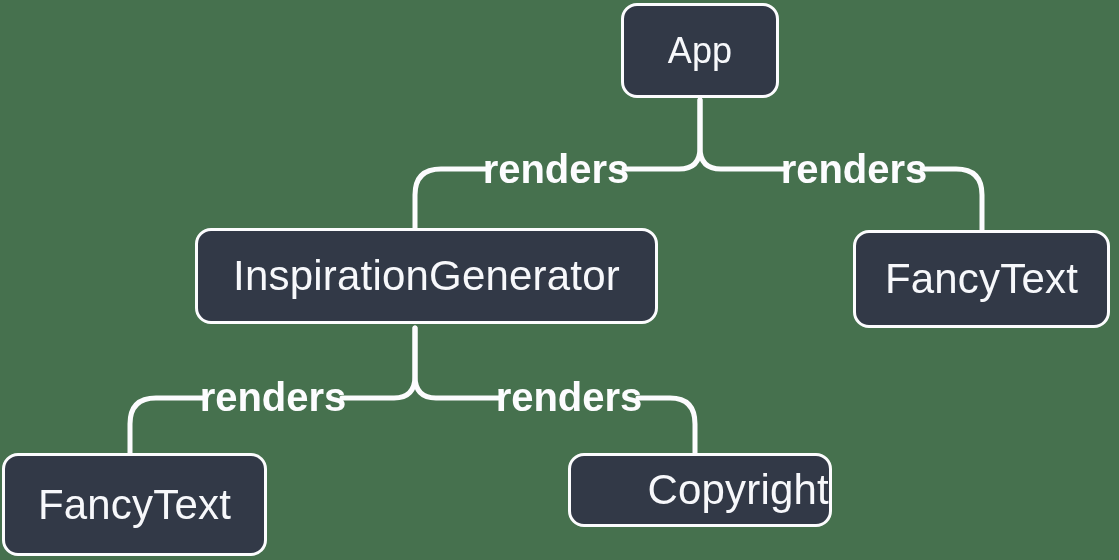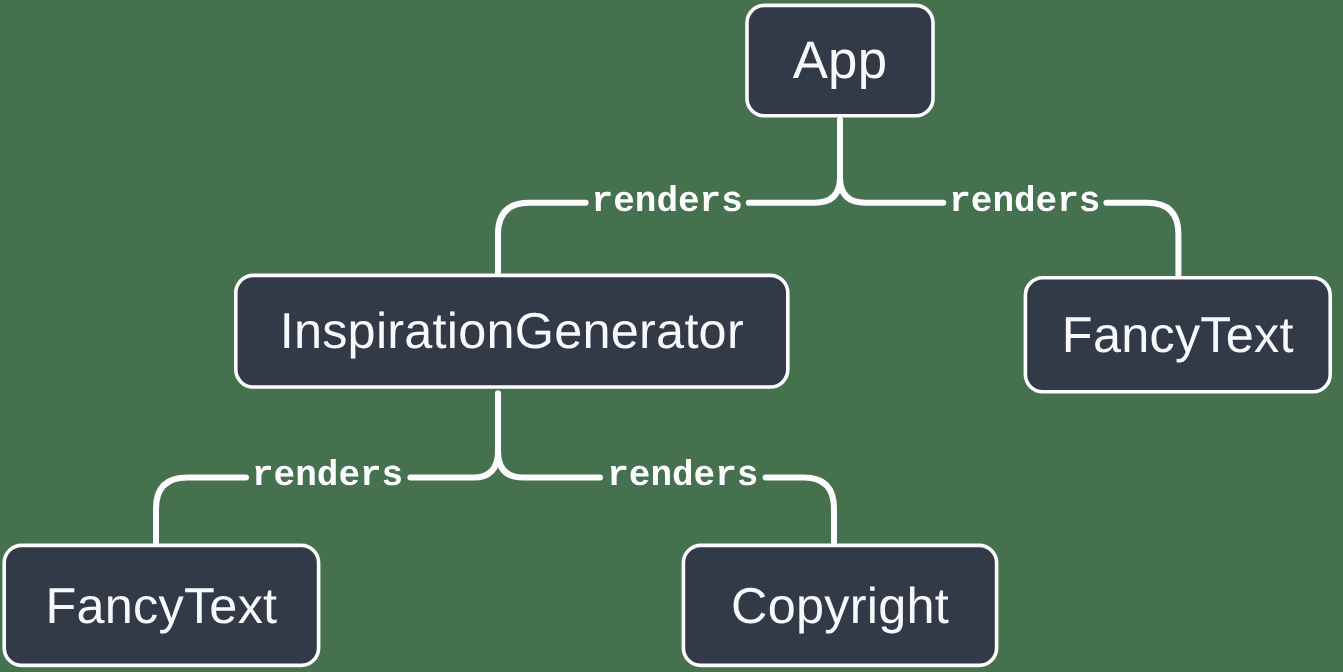--- a/index.html
+++ b/index.html
@@ -41,29 +41,28 @@
     border-radius: 16px;
     color: var(--node-text);
     display: flex;
     align-items: center;
     justify-content: center;
     font-size: 42px;
     font-weight: 400;
     letter-spacing: 0.2px;
     white-space: nowrap;
   }
-  .node.app { font-size: 44px; justify-content: center; }
+  .node.app { font-size: 36px; justify-content: center; }
   .edge-label {
     position: absolute;
     transform: translate(-50%, -50%);
     color: var(--line);
-    font-size: 30px;
+    font-size: 40px;
     font-weight: 700;
     white-space: nowrap;
-    font-family: Liberation Mono, monospace;
   }
 </style>
 </head>
 <body>
 
 <div class="stage">
 
   <svg class="edges" viewBox="0 0 1119 560" xmlns="http://www.w3.org/2000/svg" aria-hidden="true">
 
     <path d="M 700 100 V 148 Q 700 169 679 169 H 624"></path>
@@ -88,21 +87,21 @@
   </div>
 
   <div class="node" style="left:853px; top:230px; width:257px; height:98px;">
     <span>FancyText</span>
   </div>
 
   <div class="node" style="left:2px; top:453px; width:265px; height:103px;">
     <span>FancyText</span>
   </div>
 
-  <div class="node" style="left:568px; top:453px; width:264px; height:103px;">
+  <div class="node" style="left:568px; top:453px; width:264px; height:74px;justify-content:flex-end;">
     <span>Copyright</span>
   </div>
 
   <span class="edge-label" style="left:556px; top:169px;">renders</span>
   <span class="edge-label" style="left:854px; top:169px;">renders</span>
   <span class="edge-label" style="left:273px; top:397px;">renders</span>
   <span class="edge-label" style="left:569px; top:397px;">renders</span>
 
 </div>
 

